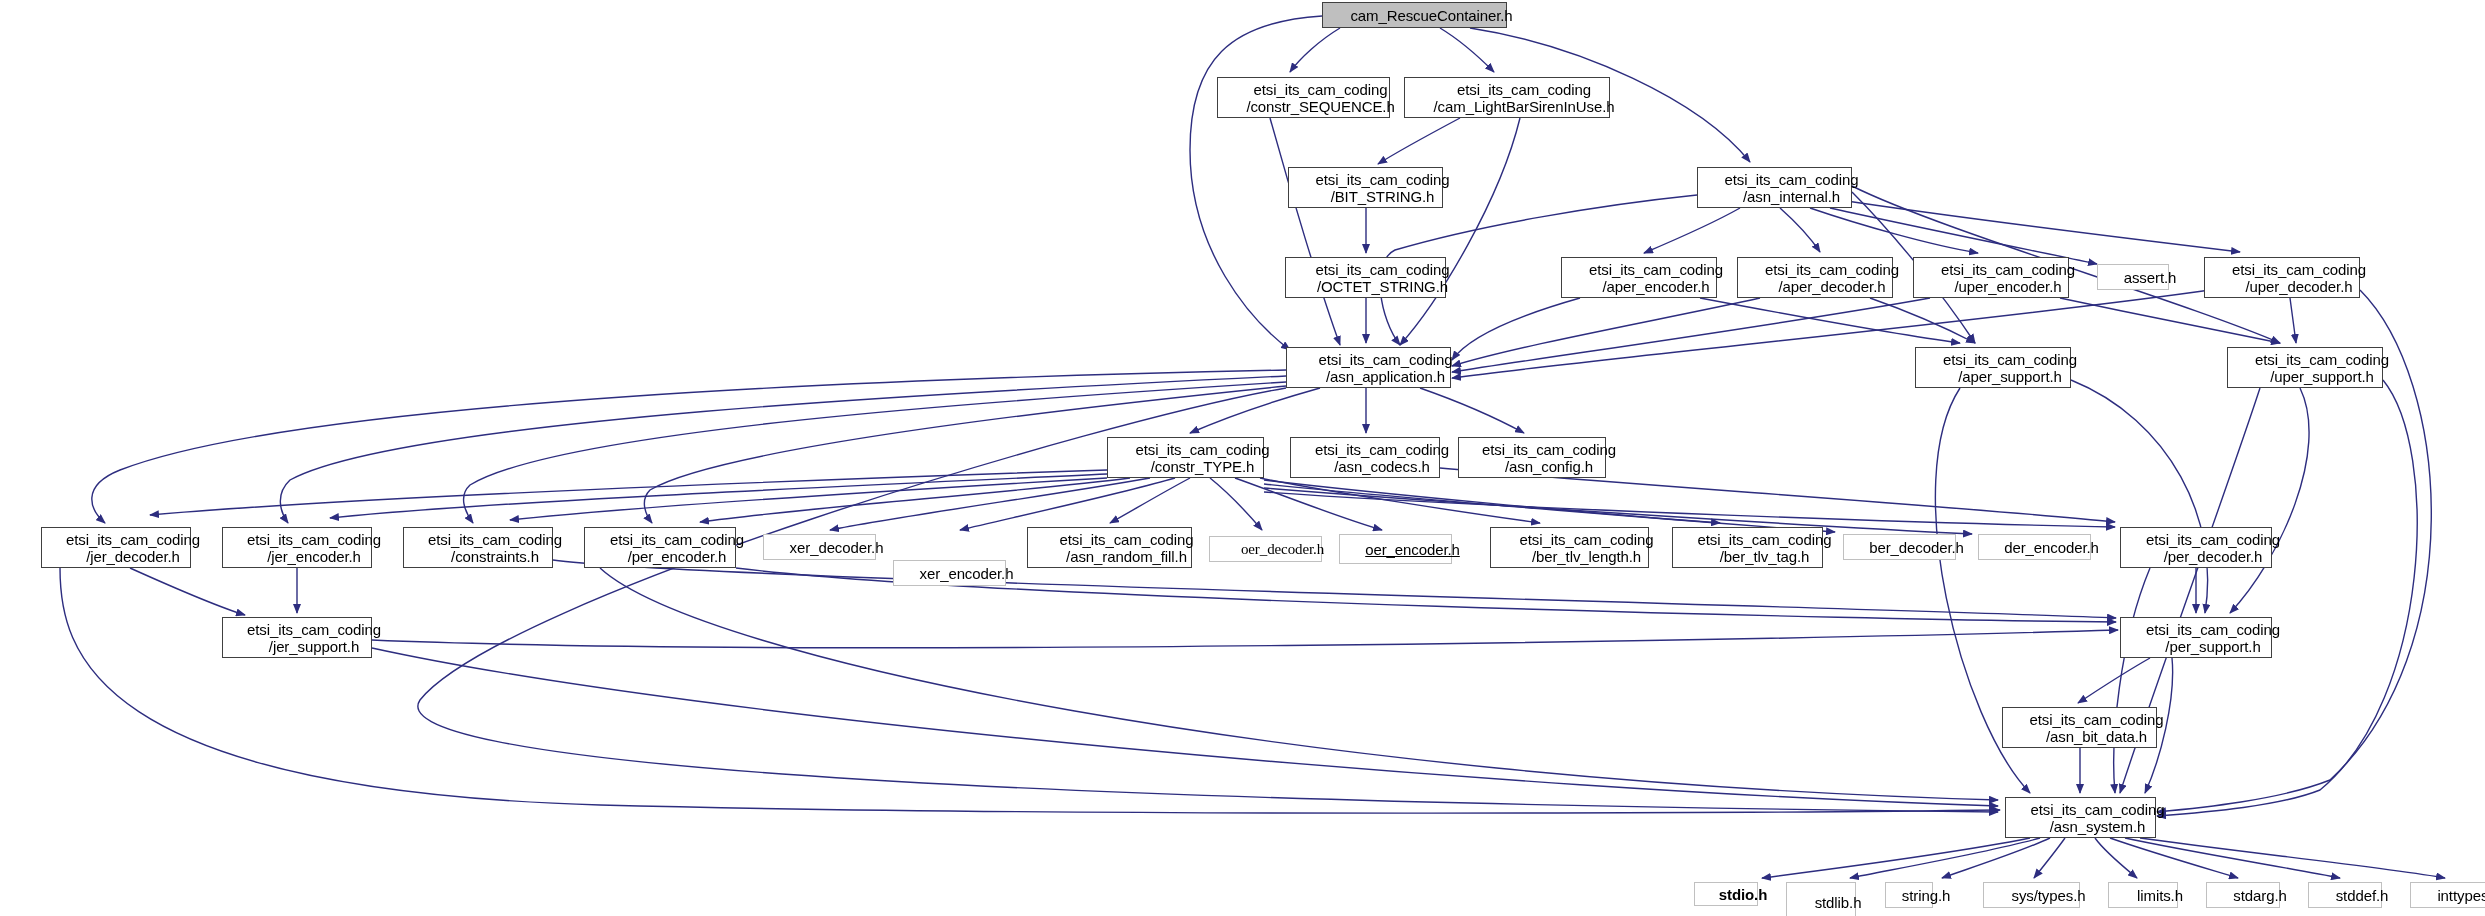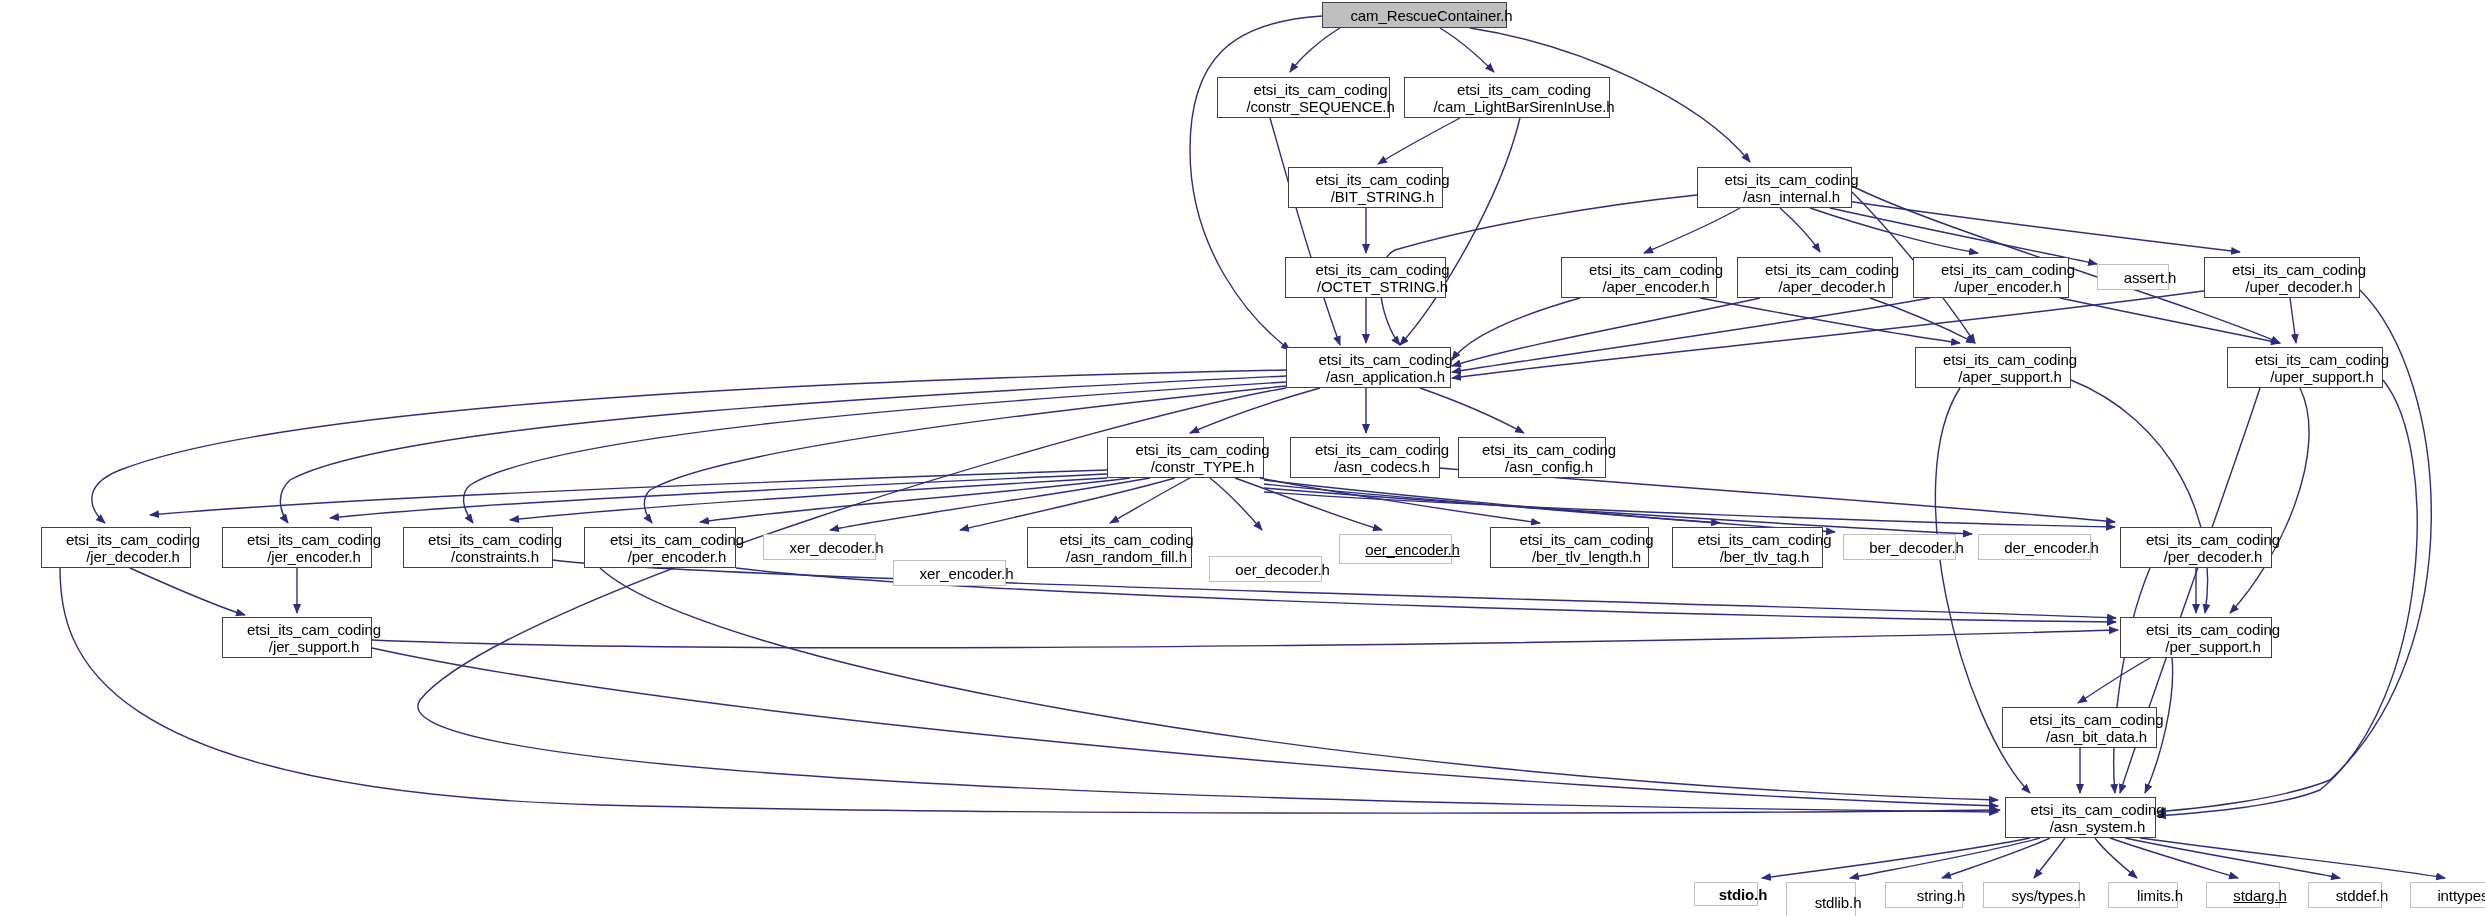--- a/index.html
+++ b/index.html
@@ -226,21 +226,21 @@
       <div class="node dim" style="left: 763px; top: 534px; width: 113px; height: 26px;">
         <span class="ln">xer_decoder.h</span>
       </div>
       <div class="node dim" style="left: 893px; top: 534px; width: 113px; height: 26px; margin-top: 26px;">
         <span class="ln">xer_encoder.h</span>
       </div>
       <div class="node" style="left: 1027px; top: 527px; width: 165px; height: 41px;">
         <span class="ln">etsi_its_cam_coding</span>
         <span class="ln">/asn_random_fill.h</span>
       </div>
-      <div class="node dim" style="left: 1209px; top: 556px; width: 113px; height: 26px;">
+      <div class="node dim" style="left: 1209px; top: 536px; width: 113px; height: 26px; font-family: Liberation Serif, serif;">
         <span class="ln">oer_decoder.h</span>
       </div>
       <div class="node dim" style="left: 1339px; top: 534px; width: 113px; height: 30px; text-decoration: underline;">
         <span class="ln">oer_encoder.h</span>
       </div>
       <div class="node" style="left: 1490px; top: 527px; width: 159px; height: 41px;">
         <span class="ln">etsi_its_cam_coding</span>
         <span class="ln">/ber_tlv_length.h</span>
       </div>
       <div class="node" style="left: 1672px; top: 527px; width: 151px; height: 41px;">
@@ -272,30 +272,30 @@
       <div class="node" style="left: 2005px; top: 797px; width: 151px; height: 41px;">
         <span class="ln">etsi_its_cam_coding</span>
         <span class="ln">/asn_system.h</span>
       </div>
       <div class="node dim" style="left: 1694px; top: 882px; width: 64px; height: 24px; font-weight: bold;">
         <span class="ln">stdio.h</span>
       </div>
       <div class="node dim" style="left: 1786px; top: 882px; width: 70px; height: 40px;">
         <span class="ln">stdlib.h</span>
       </div>
-      <div class="node dim" style="left: 1885px; top: 882px; width: 78px; height: 26px;">
+      <div class="node dim" style="left: 1885px; top: 882px; width: 48px; height: 26px;">
         <span class="ln">string.h</span>
       </div>
       <div class="node dim" style="left: 1983px; top: 882px; width: 97px; height: 26px;">
         <span class="ln">sys/types.h</span>
       </div>
       <div class="node dim" style="left: 2108px; top: 882px; width: 70px; height: 26px;">
         <span class="ln">limits.h</span>
       </div>
-      <div class="node dim" style="left: 2206px; top: 882px; width: 74px; height: 26px; text-decoration: underline;">
+      <div class="node dim" style="left: 2206px; top: 882px; width: 74px; height: 26px;">
         <span class="ln">stdarg.h</span>
       </div>
       <div class="node dim" style="left: 2308px; top: 882px; width: 74px; height: 26px;">
         <span class="ln">stddef.h</span>
       </div>
       <div class="node dim" style="left: 2410px; top: 882px; width: 84px; height: 26px;">
         <span class="ln">inttypes.h</span>
       </div>
     </div>
 </div>

